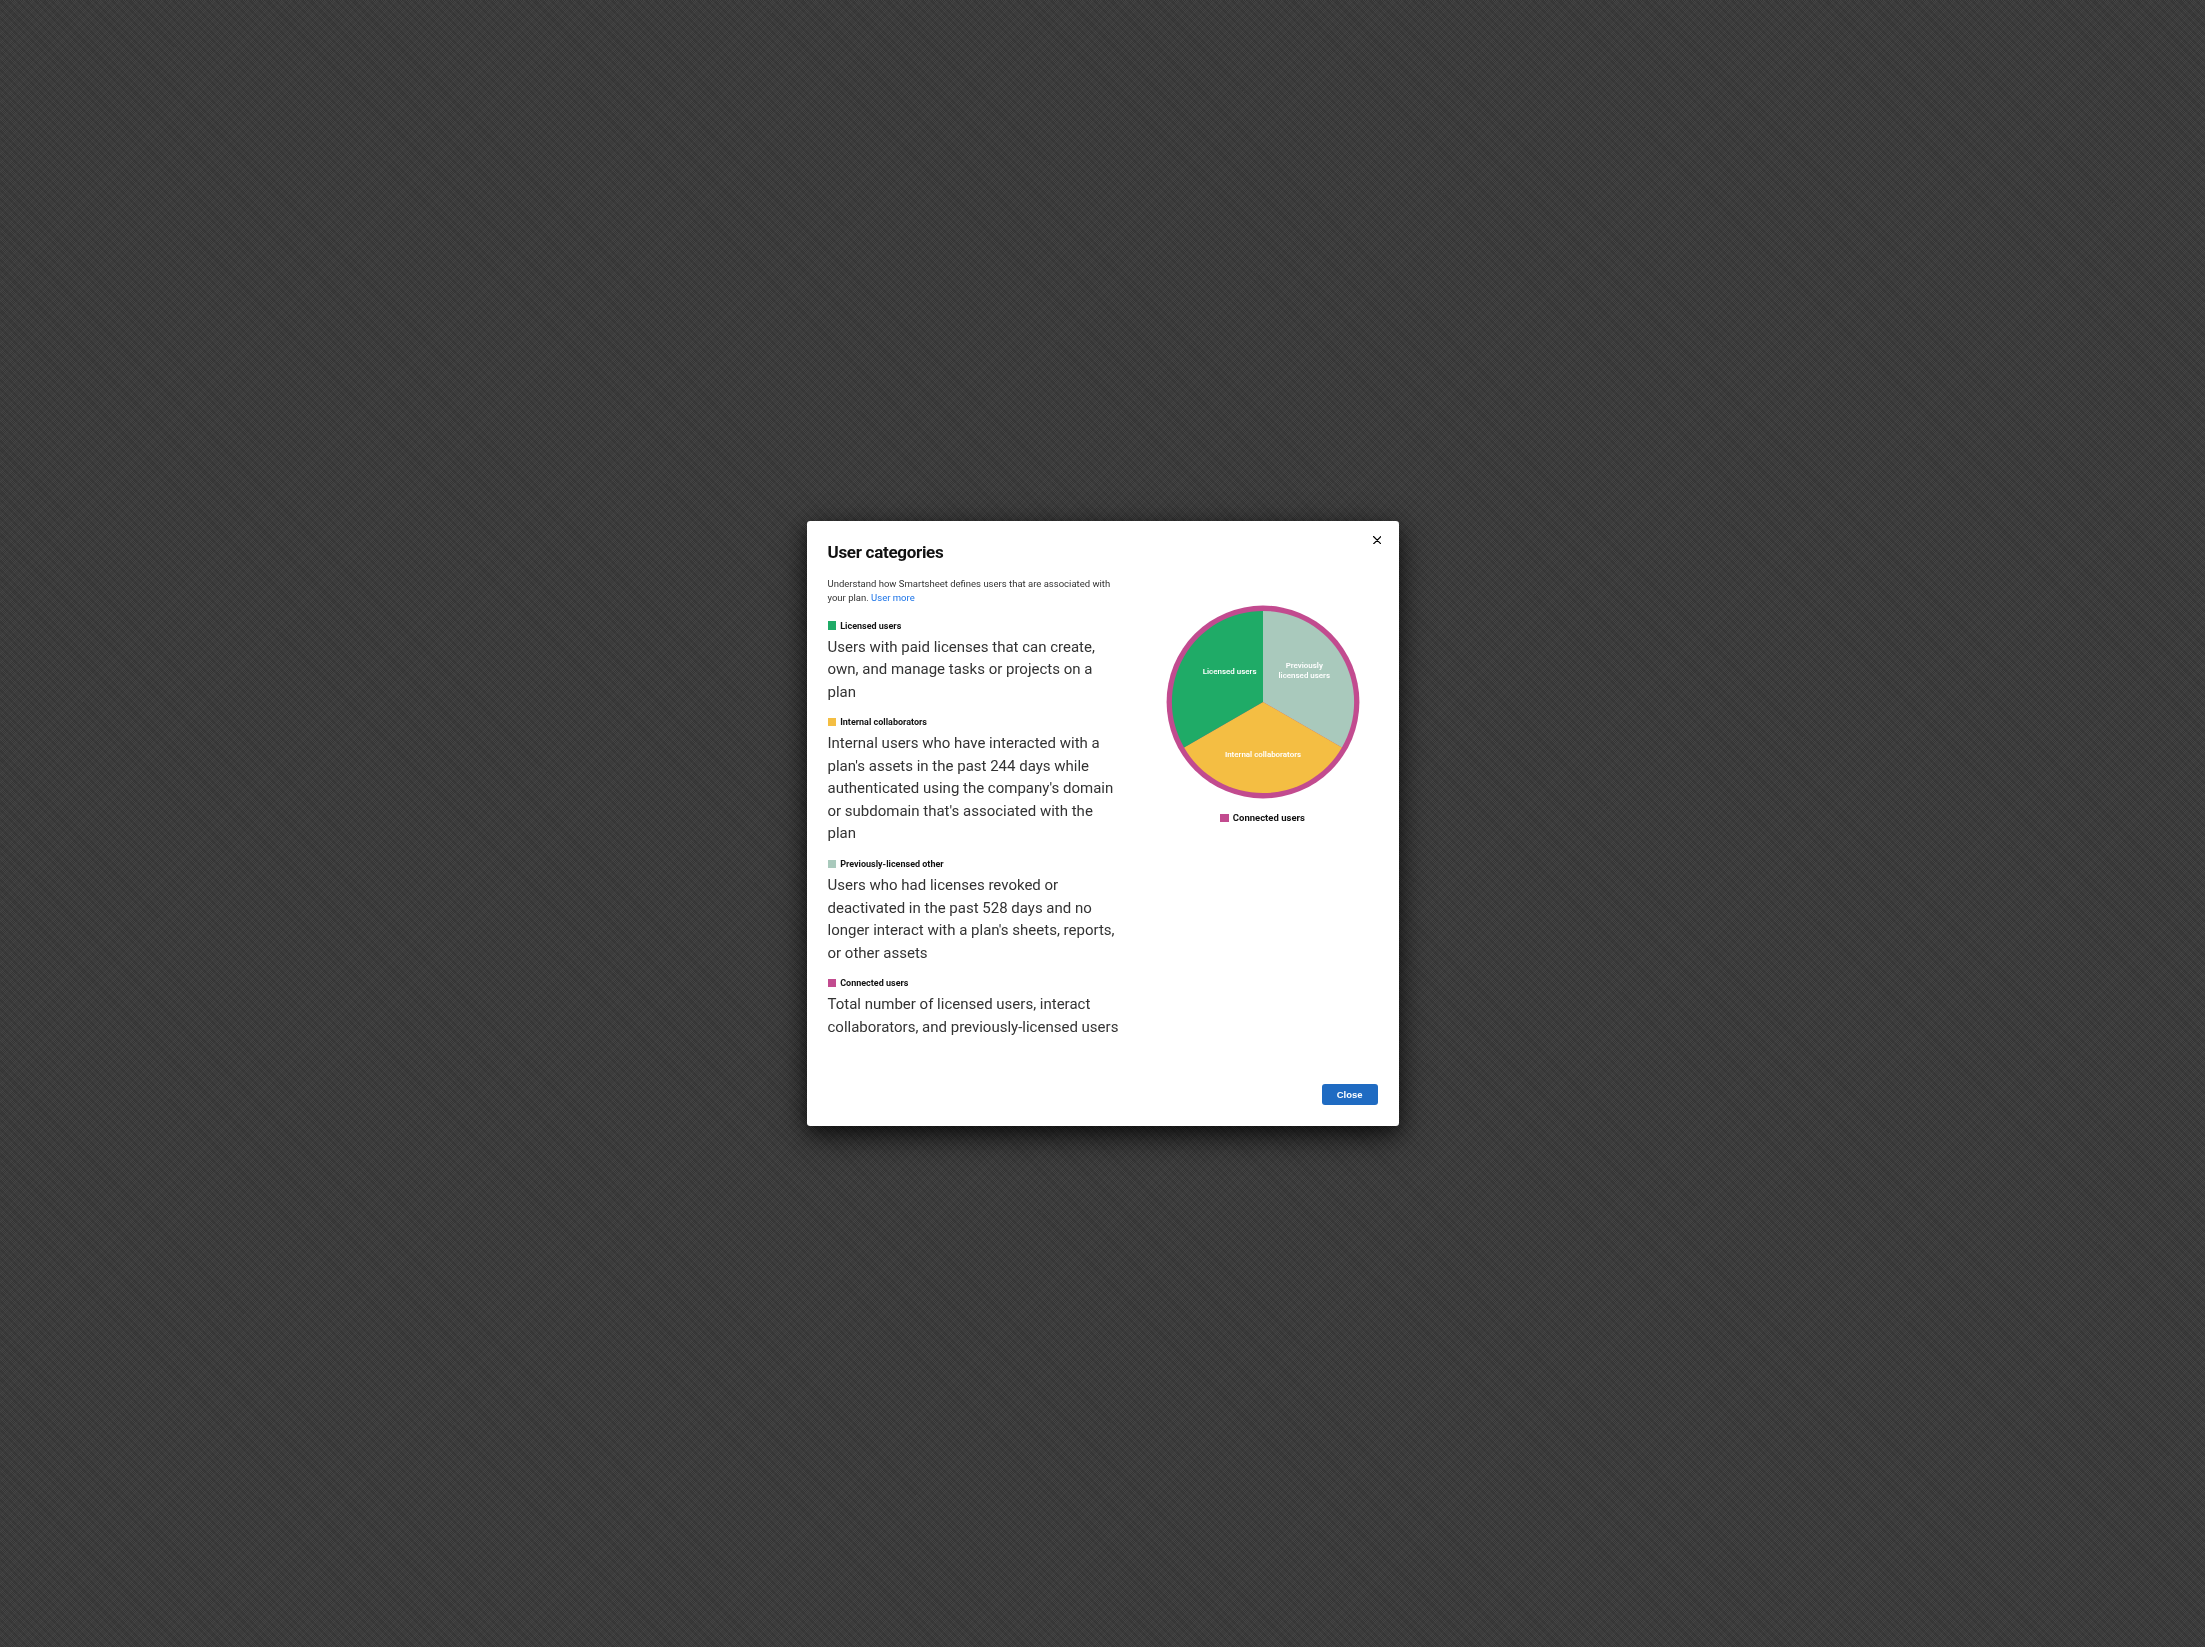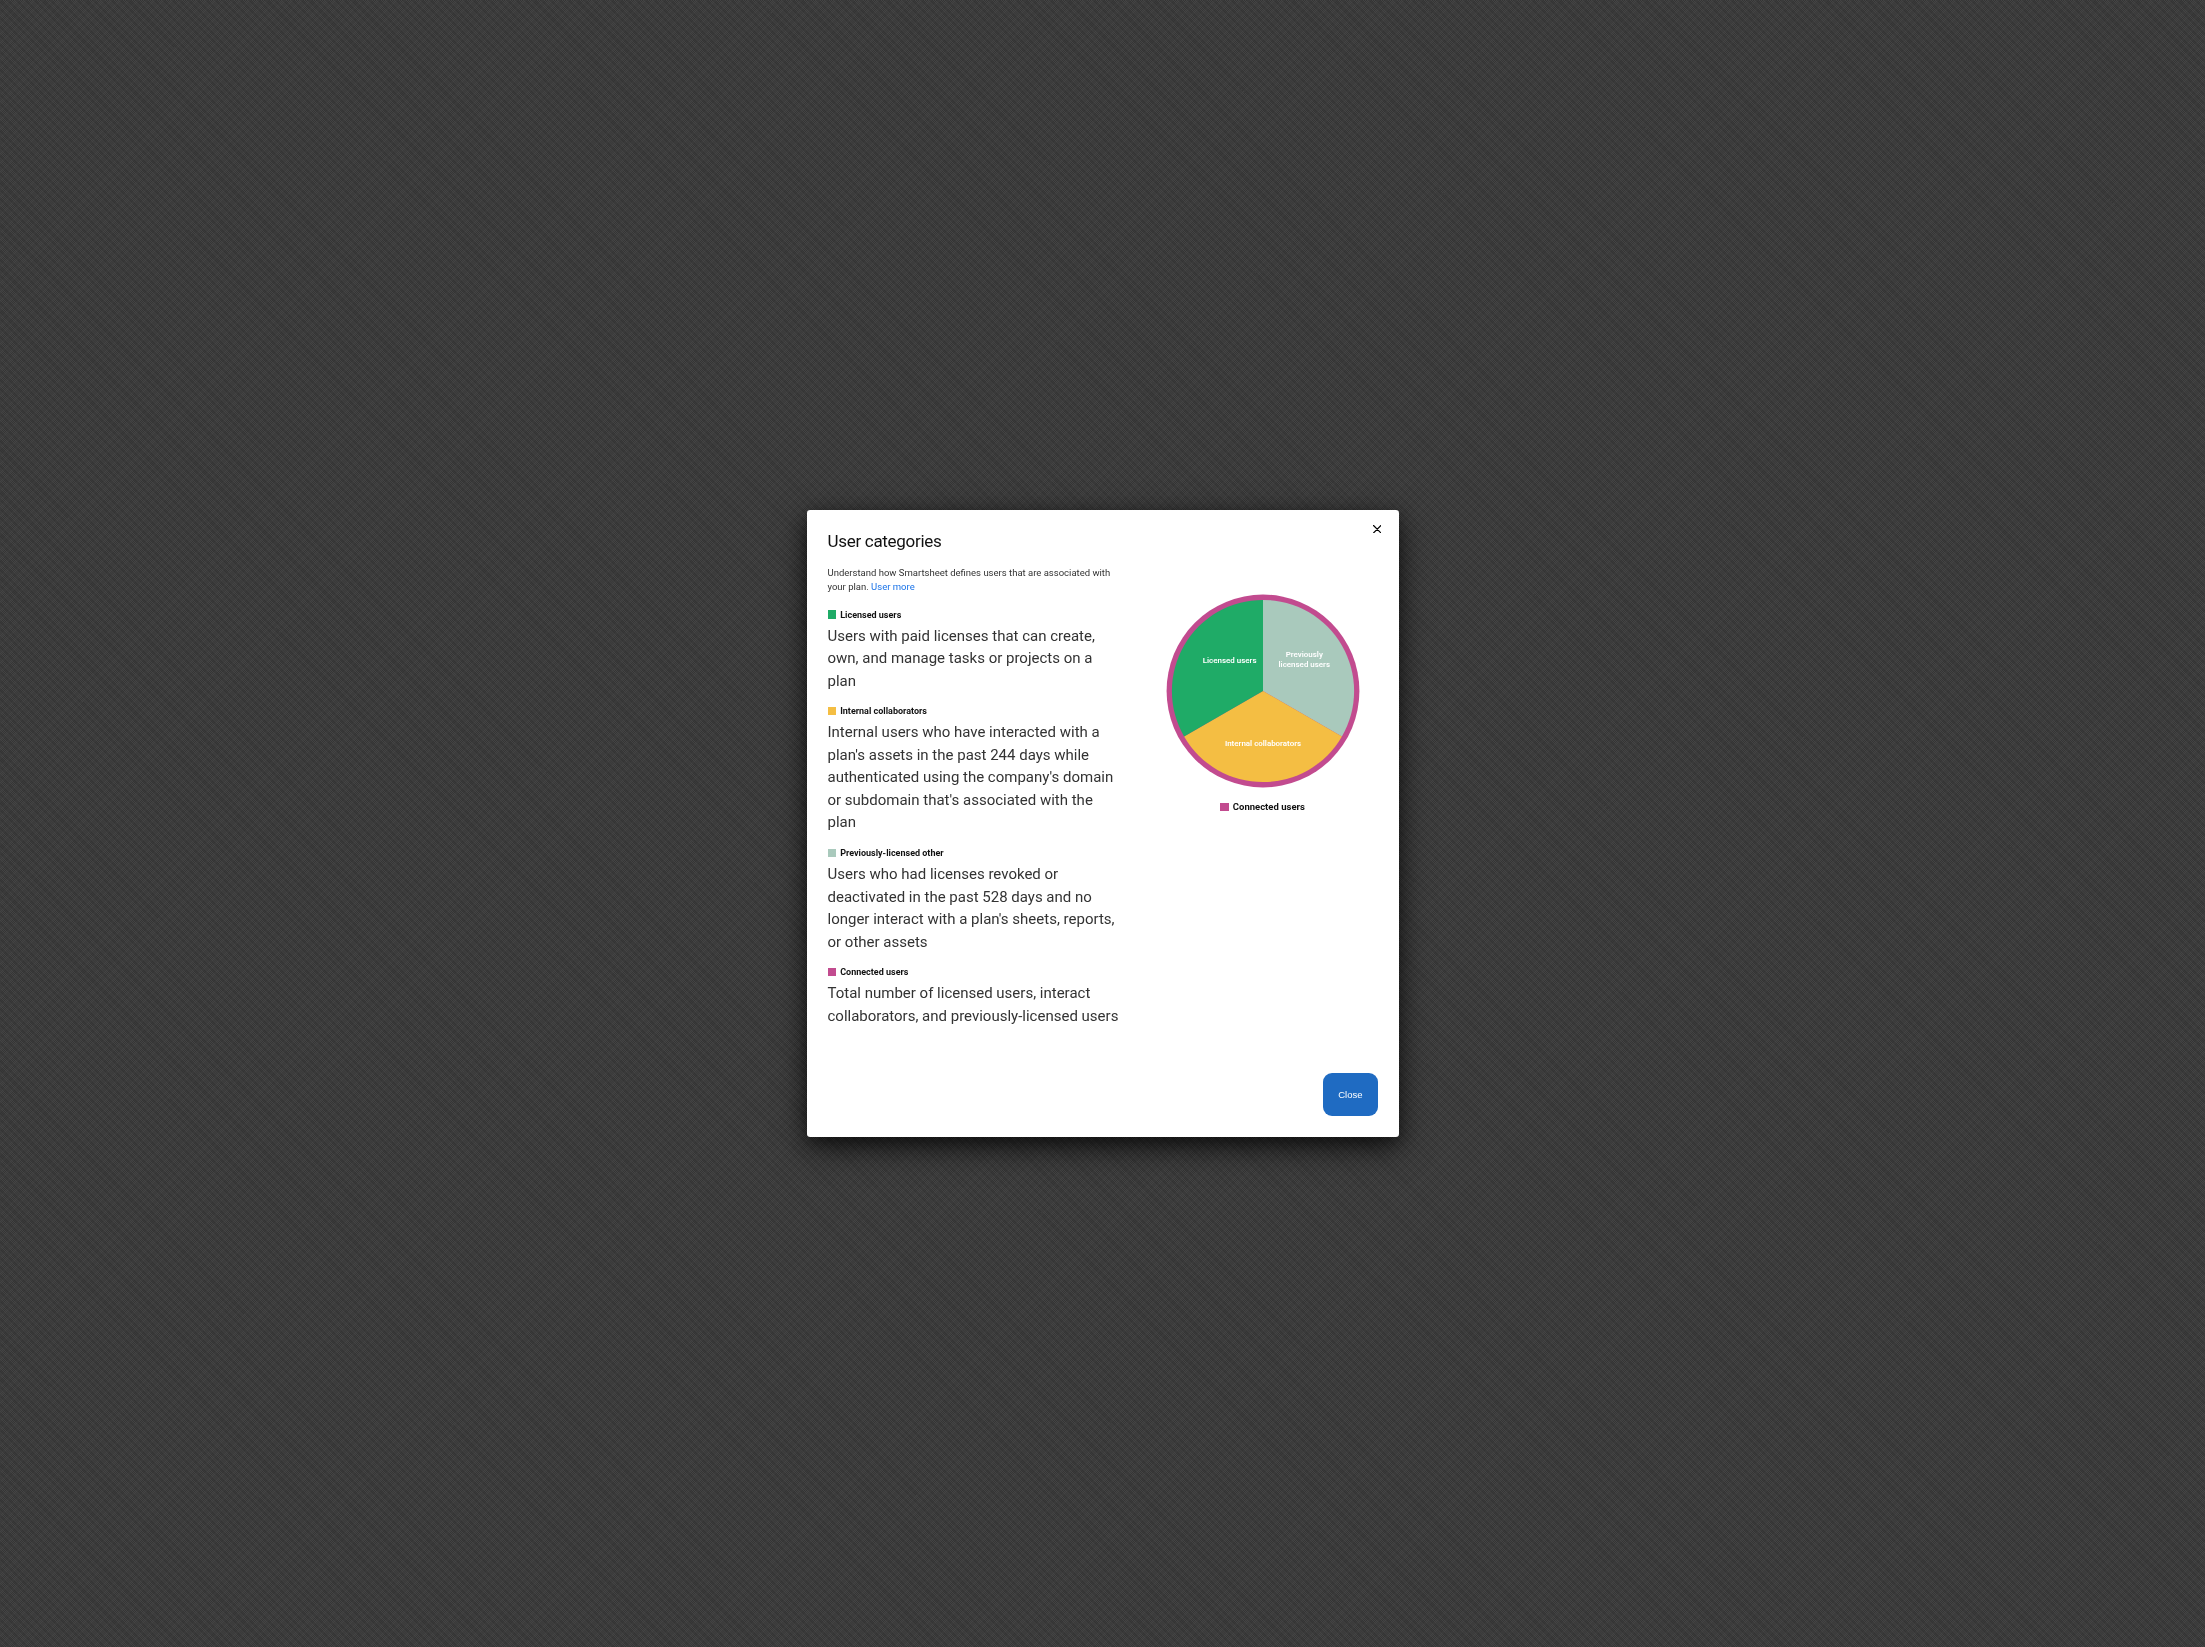--- a/index.html
+++ b/index.html
@@ -42,21 +42,21 @@
       align-items: center;
       justify-content: center;
       font-size: 11.7px;
       color: #000;
       background: none;
       border: none;
     }
     
     .modal-title {
       font-size: 17px;
-      font-weight: 400;
+      font-weight: 700;
       color: #111;
       margin-bottom: 15px;
       letter-spacing: -0.3px;
     }
     
     .modal-body {
       display: flex;
       gap: 26.5px;
     }
     
@@ -142,24 +142,24 @@
     .modal-footer {
       display: flex;
       justify-content: flex-end;
       margin-top: 32px;
     }
     
     .close-button {
       background: #1f6bc2;
       color: #fff;
       border: none;
-      padding: 16px 15px;
+      padding: 5px 15px;
       font-size: 9.5px;
-      font-weight: 400;
-      border-radius: 9px;
+      font-weight: 700;
+      border-radius: 3px;
       cursor: pointer;
     }
     
     .slice-label {
       fill: #fff;
       font-size: 15px;
       font-weight: 600;
       font-family: inherit;
     }
   </style>

